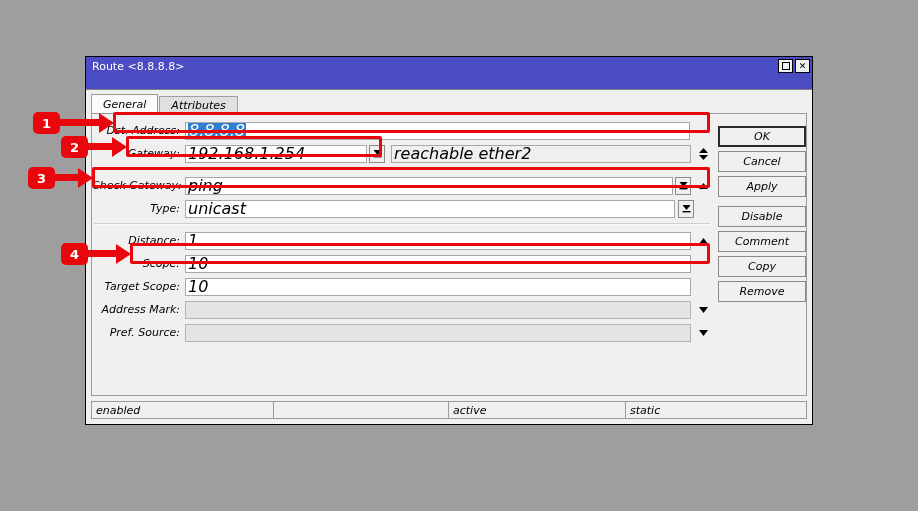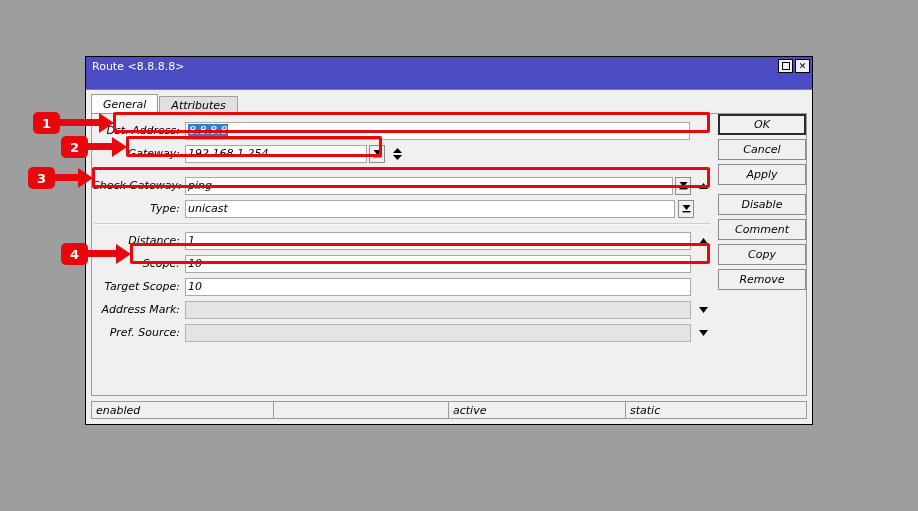--- a/index.html
+++ b/index.html
@@ -100,21 +100,21 @@
     box-sizing:border-box;
     flex:0 0 auto;
   }
   .field{
     height:18px;
     background:#ffffff;
     border:1px solid #a8a8a8;
     box-sizing:border-box;
     display:flex;align-items:center;
     padding:4px 2px;
-    font-size:11px;
+    font-size:16px;
     overflow:hidden;
     white-space:nowrap;
   }
   .field.disabled{ background:#e4e4e4;border-color:#b4b4b4; }
   .field.grow{ flex:1 1 auto; }
 
   .sel{
     background:#2f7fd1;color:#ffffff;padding:0 1px;
   }
 
@@ -138,21 +138,21 @@
     height:1px;background:#cfcfcf;
     margin:4px 2px 5px 2px;
     border-bottom:1px solid #fafafa;
   }
 
   
   svg{display:block;}
 
   
   #btncol{
-    position:absolute;right:6px;top:24px;width:88px;
+    position:absolute;right:6px;top:36px;width:88px;
   }
   .btn{
     width:88px;height:21px;
     background:#f0f0f0;
     border:1px solid #8a8a8a;
     box-sizing:border-box;
     display:flex;align-items:center;justify-content:center;
     font-size:11px;
     margin-bottom:4px;
   }
@@ -253,20 +253,23 @@
           <div class="lbl">Gateway:</div>
           <div class="field" style="width:182px;">
             <span>192.168.1.254</span>
           </div>
           <div class="sqbtn">
             <svg width="9" height="10" viewBox="0 0 9 10">
               <polygon points="0.5,1 8.5,1 4.5,6" fill="#000"></polygon>
               <rect x="0.5" y="7" width="8" height="1.4" fill="#000"></rect>
             </svg>
           </div>
+          <div class="field grow" style="margin-left:6px;background:#f0f0f0;">
+            <span>reachable ether2</span>
+          </div>
           <div class="arrowbox">
             <svg width="11" height="14" viewBox="0 0 11 14">
               <polygon points="5.5,1 10,6 1,6" fill="#000"></polygon>
               <polygon points="5.5,13 10,8 1,8" fill="#000"></polygon>
             </svg>
           </div>
         </div>
 
         <div class="sep"></div>
 

